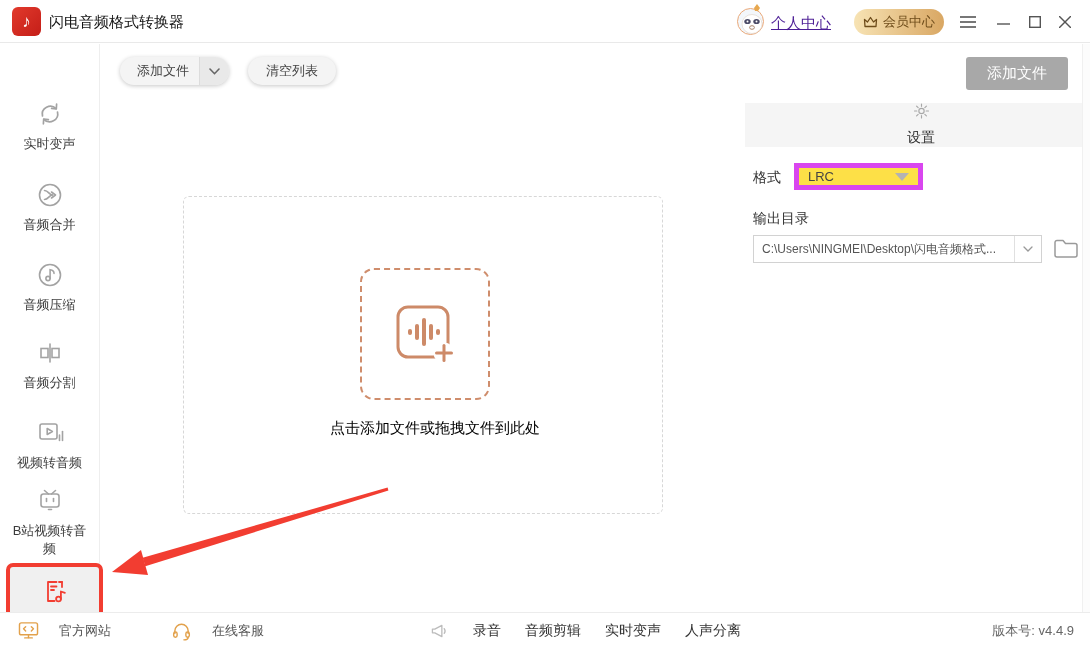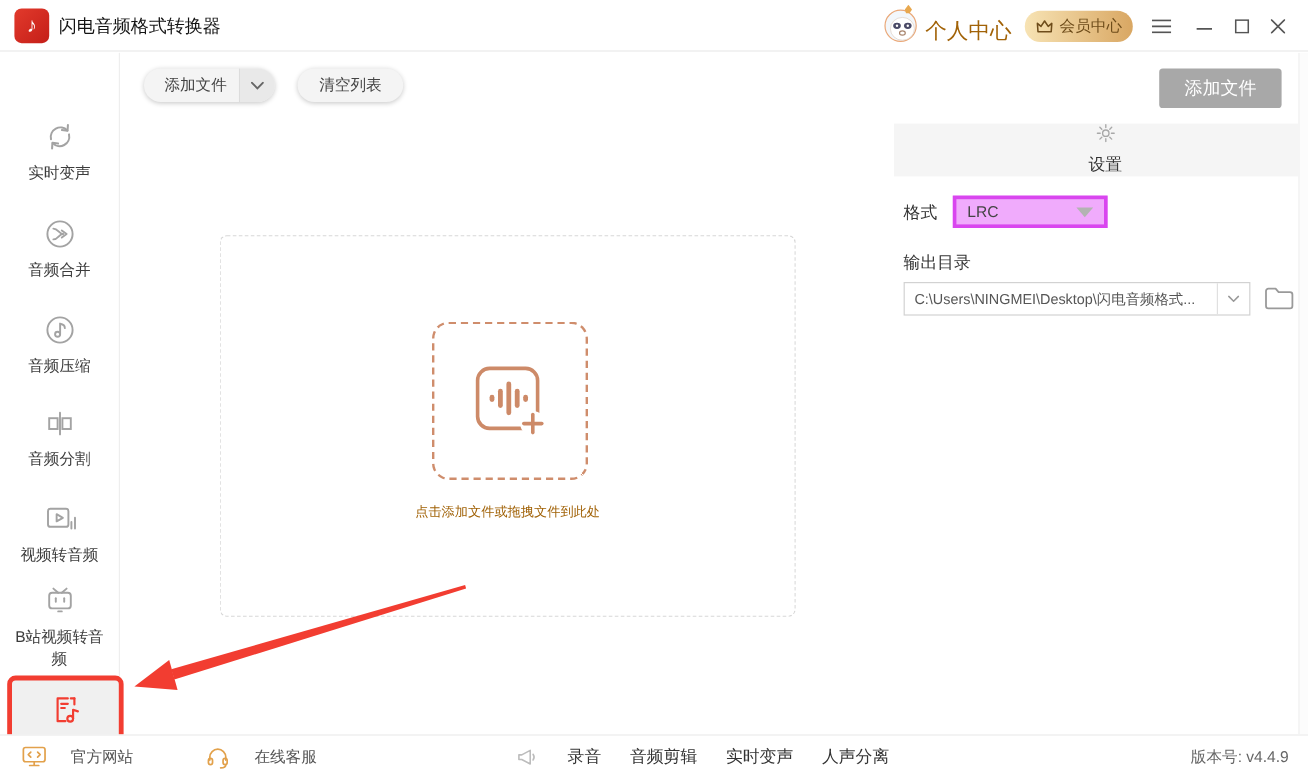--- a/index.html
+++ b/index.html
@@ -12,21 +12,21 @@
   
   .titlebar { position:absolute; left:0; top:0; width:1090px; height:43px;
     background:#fff; border-bottom:1px solid #e9e9e9; }
   .logo { position:absolute; left:12px; top:7px; width:29px; height:29px; border-radius:6px;
     background:linear-gradient(135deg,#e23a2c,#c41e18); display:flex; align-items:center; justify-content:center;
     color:#fff; font-size:17px; }
   .app-title { position:absolute; left:49px; top:13px; font-size:15px; color:#141414; }
   .avatar { position:absolute; left:737px; top:8px; width:27px; height:27px; border-radius:50%;
     border:1.5px solid #eaa878; background:#f3f7fb; }
   .avatar svg { position:absolute; left:-2px; top:-5px; }
-  .personal-center { position:absolute; left:771px; top:14px; font-size:18px; color:#a16207; cursor:default; }
+  .personal-center { position:absolute; left:771px; top:14px; font-size:15px; color:#4c1d95; cursor:default;text-decoration:underline; }
   .vip-btn { position:absolute; left:854px; top:9px; width:90px; height:26px; border-radius:13px;
     background:linear-gradient(90deg,#f7e3b4,#d9a763); display:flex; align-items:center; justify-content:center;
     gap:5px; font-size:13px; color:#6e4c1a; border:none; cursor:pointer; }
   .winctl { position:absolute; top:11px; width:22px; height:22px; display:flex; align-items:center;
     justify-content:center; background:none; border:none; cursor:pointer; }
   
   .sidebar { position:absolute; left:0; top:44px; width:100px; height:568px; background:#fff;
     border-right:1px solid #eeeeee; }
   .side-item { position:absolute; left:0; width:99px; text-align:center; cursor:pointer; }
   .side-item .sicon { display:block; margin:0 auto; }
@@ -44,29 +44,29 @@
   .pill-add .pill-caret { width:30px; height:28px; background:#e9e9e9; border-left:1px solid #dcdcdc;
     border-radius:0 14px 14px 0; display:flex; align-items:center; justify-content:center; }
   .pill-clear { left:248px; padding:0 18px; }
   .start-btn { position:absolute; left:966px; top:57px; width:102px; height:33px; background:#a8a8a8;
     color:#fff; font-size:15px; border:none; border-radius:3px; cursor:pointer; }
   
   .dropzone { position:absolute; left:183px; top:196px; width:480px; height:318px;
     border:1px dashed #d7d7d7; border-radius:6px; cursor:pointer; }
   .inner-drop { position:absolute; left:176px; top:71px; width:130px; height:132px;
     border:2px dashed #cf8d6c; border-radius:14px; display:flex; align-items:center; justify-content:center; }
-  .drop-hint { position:absolute; left:0; top:222px; width:100%; text-align:center;
-    font-size:11px; color:#a16207; }
+  .drop-hint { position:absolute; left:12px; top:222px; width:100%; text-align:center;
+    font-size:15px; color:#000000; }
   
   .settings-header { position:absolute; left:745px; top:103px; width:337px; height:44px; background:#f5f5f5;
     display:flex; align-items:center; padding-left:15px; gap:10px;flex-direction:column; }
   .settings-title { font-size:14px; color:#333; }
   .fmt-label { position:absolute; left:753px; top:169px; font-size:14px; color:#333; }
   .fmt-select { position:absolute; left:794px; top:163px; width:129px; height:27px;
-    border:3px solid #d946ef; background:#f0abfc; display:flex; align-items:center; cursor:pointer; }
+    border:5px solid #d946ef; background:#fde047; display:flex; align-items:center; cursor:pointer; }
   .fmt-value { padding-left:9px; font-size:13px; color:#444; flex:1; }
   .fmt-tri { width:0; height:0; border-left:7px solid transparent; border-right:7px solid transparent;
     border-top:8px solid #b3b3b3; margin-right:9px; }
   .out-label { position:absolute; left:753px; top:210px; font-size:14px; color:#333; }
   .out-combo { position:absolute; left:753px; top:235px; width:289px; height:28px; border:1px solid #d2d2d2;
     background:#fff; display:flex; align-items:center; cursor:pointer; }
   .out-value { flex:1; font-size:12px; color:#555; padding-left:8px; white-space:nowrap; overflow:hidden; }
   .out-caret { width:27px; height:100%; border-left:1px solid #e0e0e0; display:flex; align-items:center;
     justify-content:center; }
   .folder-btn { position:absolute; left:1052px; top:237px; width:28px; height:24px; background:none;

